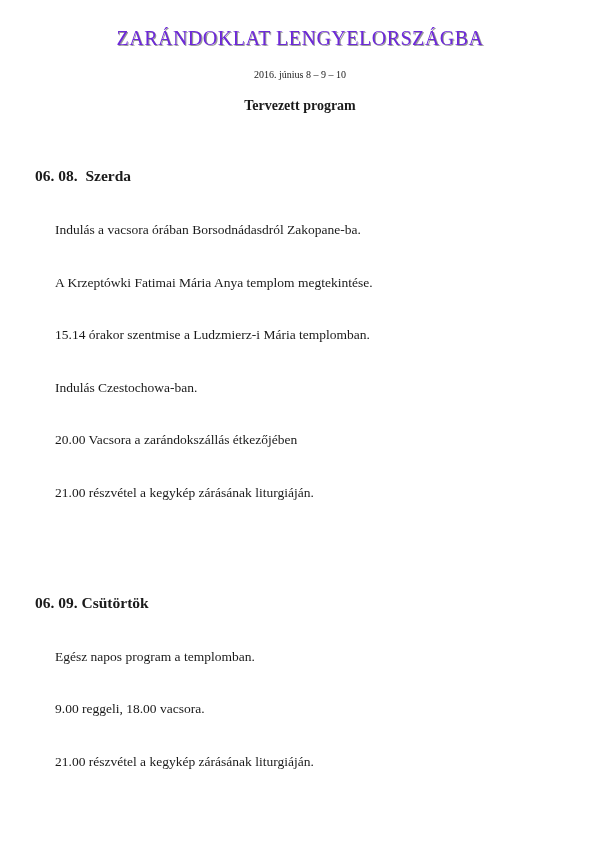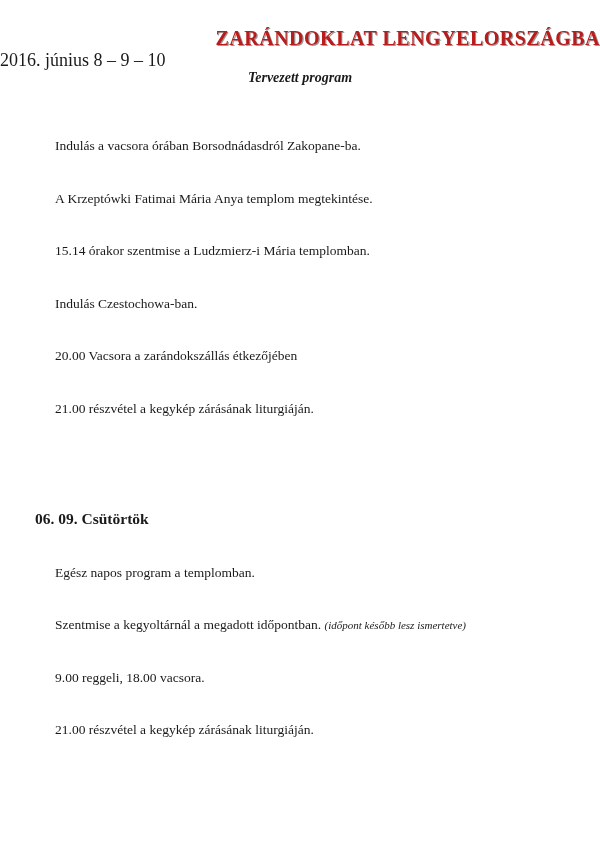--- a/index.html
+++ b/index.html
@@ -16,39 +16,39 @@
     font-family: "Liberation Serif", serif;
     box-sizing: border-box;
     padding-top: 26px;
     overflow: hidden;
   }
   .page * { white-space: pre-wrap; }
 
   
   .doc-title {
     margin: 0;
-    text-align: right;
+    text-align: center;
     font-size: 20px;
     line-height: 24px;
-    font-weight: bold;
+    font-weight: normal;
     letter-spacing: 0.5px;
-    color: #b91c1c;
+    color: #6d28d9;
     text-shadow: 1.1px 1.1px 0 #9a9a9a;
   }
   .doc-date {
-    margin-top: 2px;
-    text-align: left;
-    font-size: 18px;
+    margin-top: 16px;
+    text-align: center;
+    font-size: 10px;
     line-height: 17px;
   }
   .doc-program {
+    margin-top: 14px;
     text-align: center;
     font-size: 14px;
     line-height: 17px;
-    font-style: italic;
     font-weight: bold;
   }
 
   
   .day-section {
     margin-left: 35px;
     margin-right: 30px;
   }
   .sec-1 { margin-top: 16px; }
   .sec-2 { margin-top: 19px; }
@@ -71,29 +71,29 @@
 </head>
 <body>
 
 <div class="page">
 
   <h1 class="doc-title">ZARÁNDOKLAT LENGYELORSZÁGBA</h1>
   <div class="doc-date">2016. június 8 – 9 – 10</div>
   <div class="doc-program">Tervezett program</div>
 
   <section class="day-section sec-1">
+    <h2 class="sec-heading">06. 08.  Szerda</h2>
     <p class="program-line">Indulás a vacsora órában Borsodnádasdról Zakopane-ba.</p>
     <p class="program-line">A Krzeptówki Fatimai Mária Anya templom megtekintése.</p>
     <p class="program-line">15.14 órakor szentmise a Ludzmierz-i Mária templomban.</p>
     <p class="program-line">Indulás Czestochowa-ban.</p>
     <p class="program-line">20.00 Vacsora a zarándokszállás étkezőjében</p>
     <p class="program-line">21.00 részvétel a kegykép zárásának liturgiáján.</p>
   </section>
 
   <section class="day-section sec-2">
     <h2 class="sec-heading">06. 09. Csütörtök</h2>
     <p class="program-line">Egész napos program a templomban.</p>
-    <p class="program-line"><span>Szentmise a kegyoltárnál a megadott időpontban. </span><span class="time-note">(időpont később lesz ismertetve)</span></p>
     <p class="program-line">9.00 reggeli, 18.00 vacsora.</p>
     <p class="program-line">21.00 részvétel a kegykép zárásának liturgiáján.</p>
   </section>
 
 </div>
 
 </body></html>

